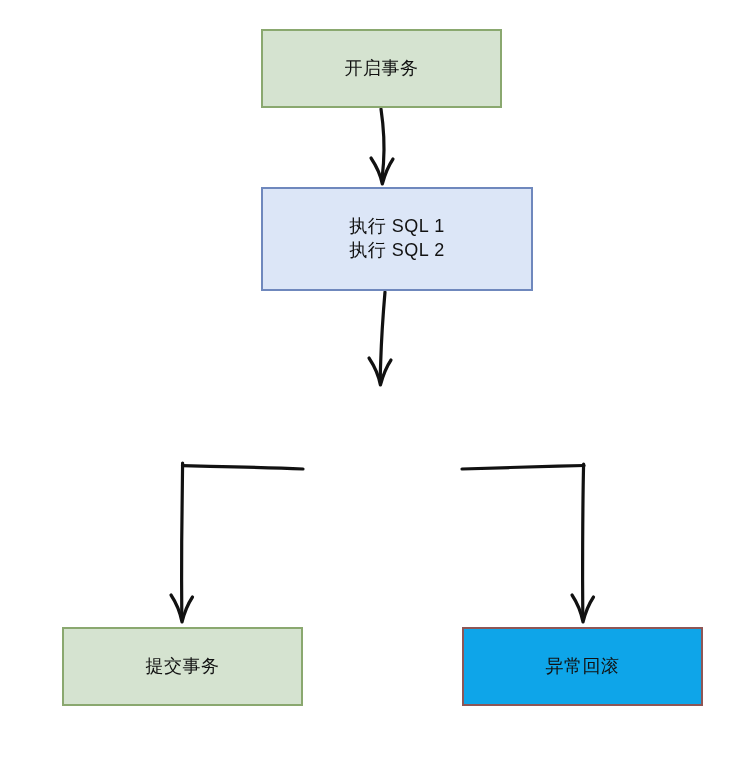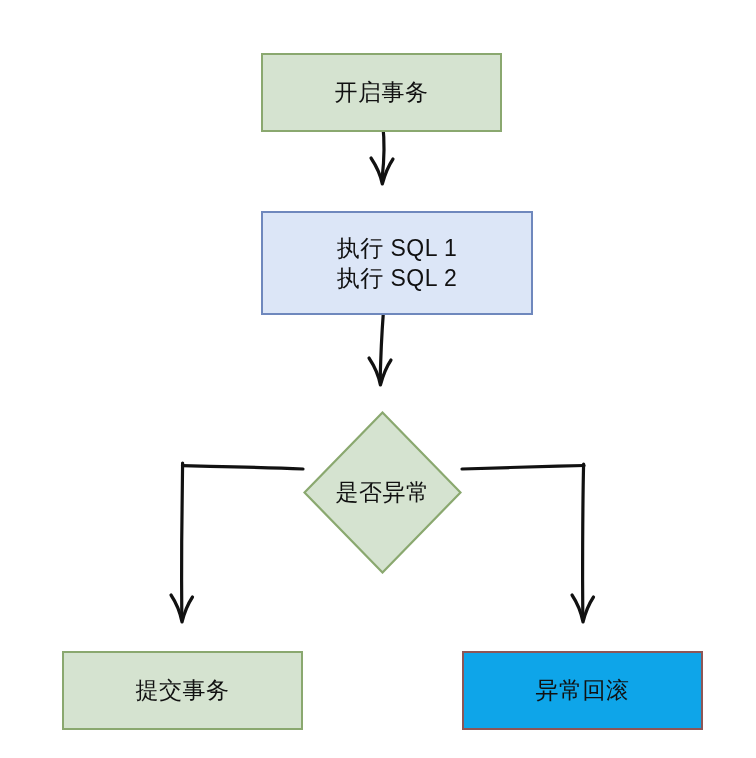--- a/index.html
+++ b/index.html
@@ -26,25 +26,24 @@
     pointer-events: none;
   }
   .node {
     position: absolute;
     box-sizing: border-box;
     display: flex;
     align-items: center;
     justify-content: center;
     text-align: center;
     color: #111111;
-    font-size: 23px;
+    font-size: 18px;
     line-height: 1.32;
     letter-spacing: 0.5px;
     z-index: 2;
-    margin-top: 24px;
   }
   .node.box {
     border-style: solid;
     border-width: 2px;
   }
   .node-label {
     white-space: pre-line;
     display: block;
   }
   
@@ -136,26 +135,20 @@
 
   <div class="node box" id="node-start">
     <span class="node-label">开启事务</span>
   </div>
 
   <div class="node box" id="node-sql">
     <span class="node-label">执行 SQL 1
 执行 SQL 2</span>
   </div>
 
-  <div class="node" id="node-decision">
-    <svg class="diamond-shape" viewBox="0 0 159 163" preserveAspectRatio="none" xmlns="http://www.w3.org/2000/svg">
-      <polygon points="79.5,1.5 157.5,81.5 79.5,161.5 1.5,81.5" fill="#d5e3d0" stroke="#8aa86f" stroke-width="2.2"></polygon>
-    </svg>
-    <span class="node-label">是否异常</span>
-  </div>
 
   <div class="node box" id="node-commit">
     <span class="node-label">提交事务</span>
   </div>
 
   <div class="node box" id="node-rollback">
     <span class="node-label">异常回滚</span>
   </div>
 
 </div>

